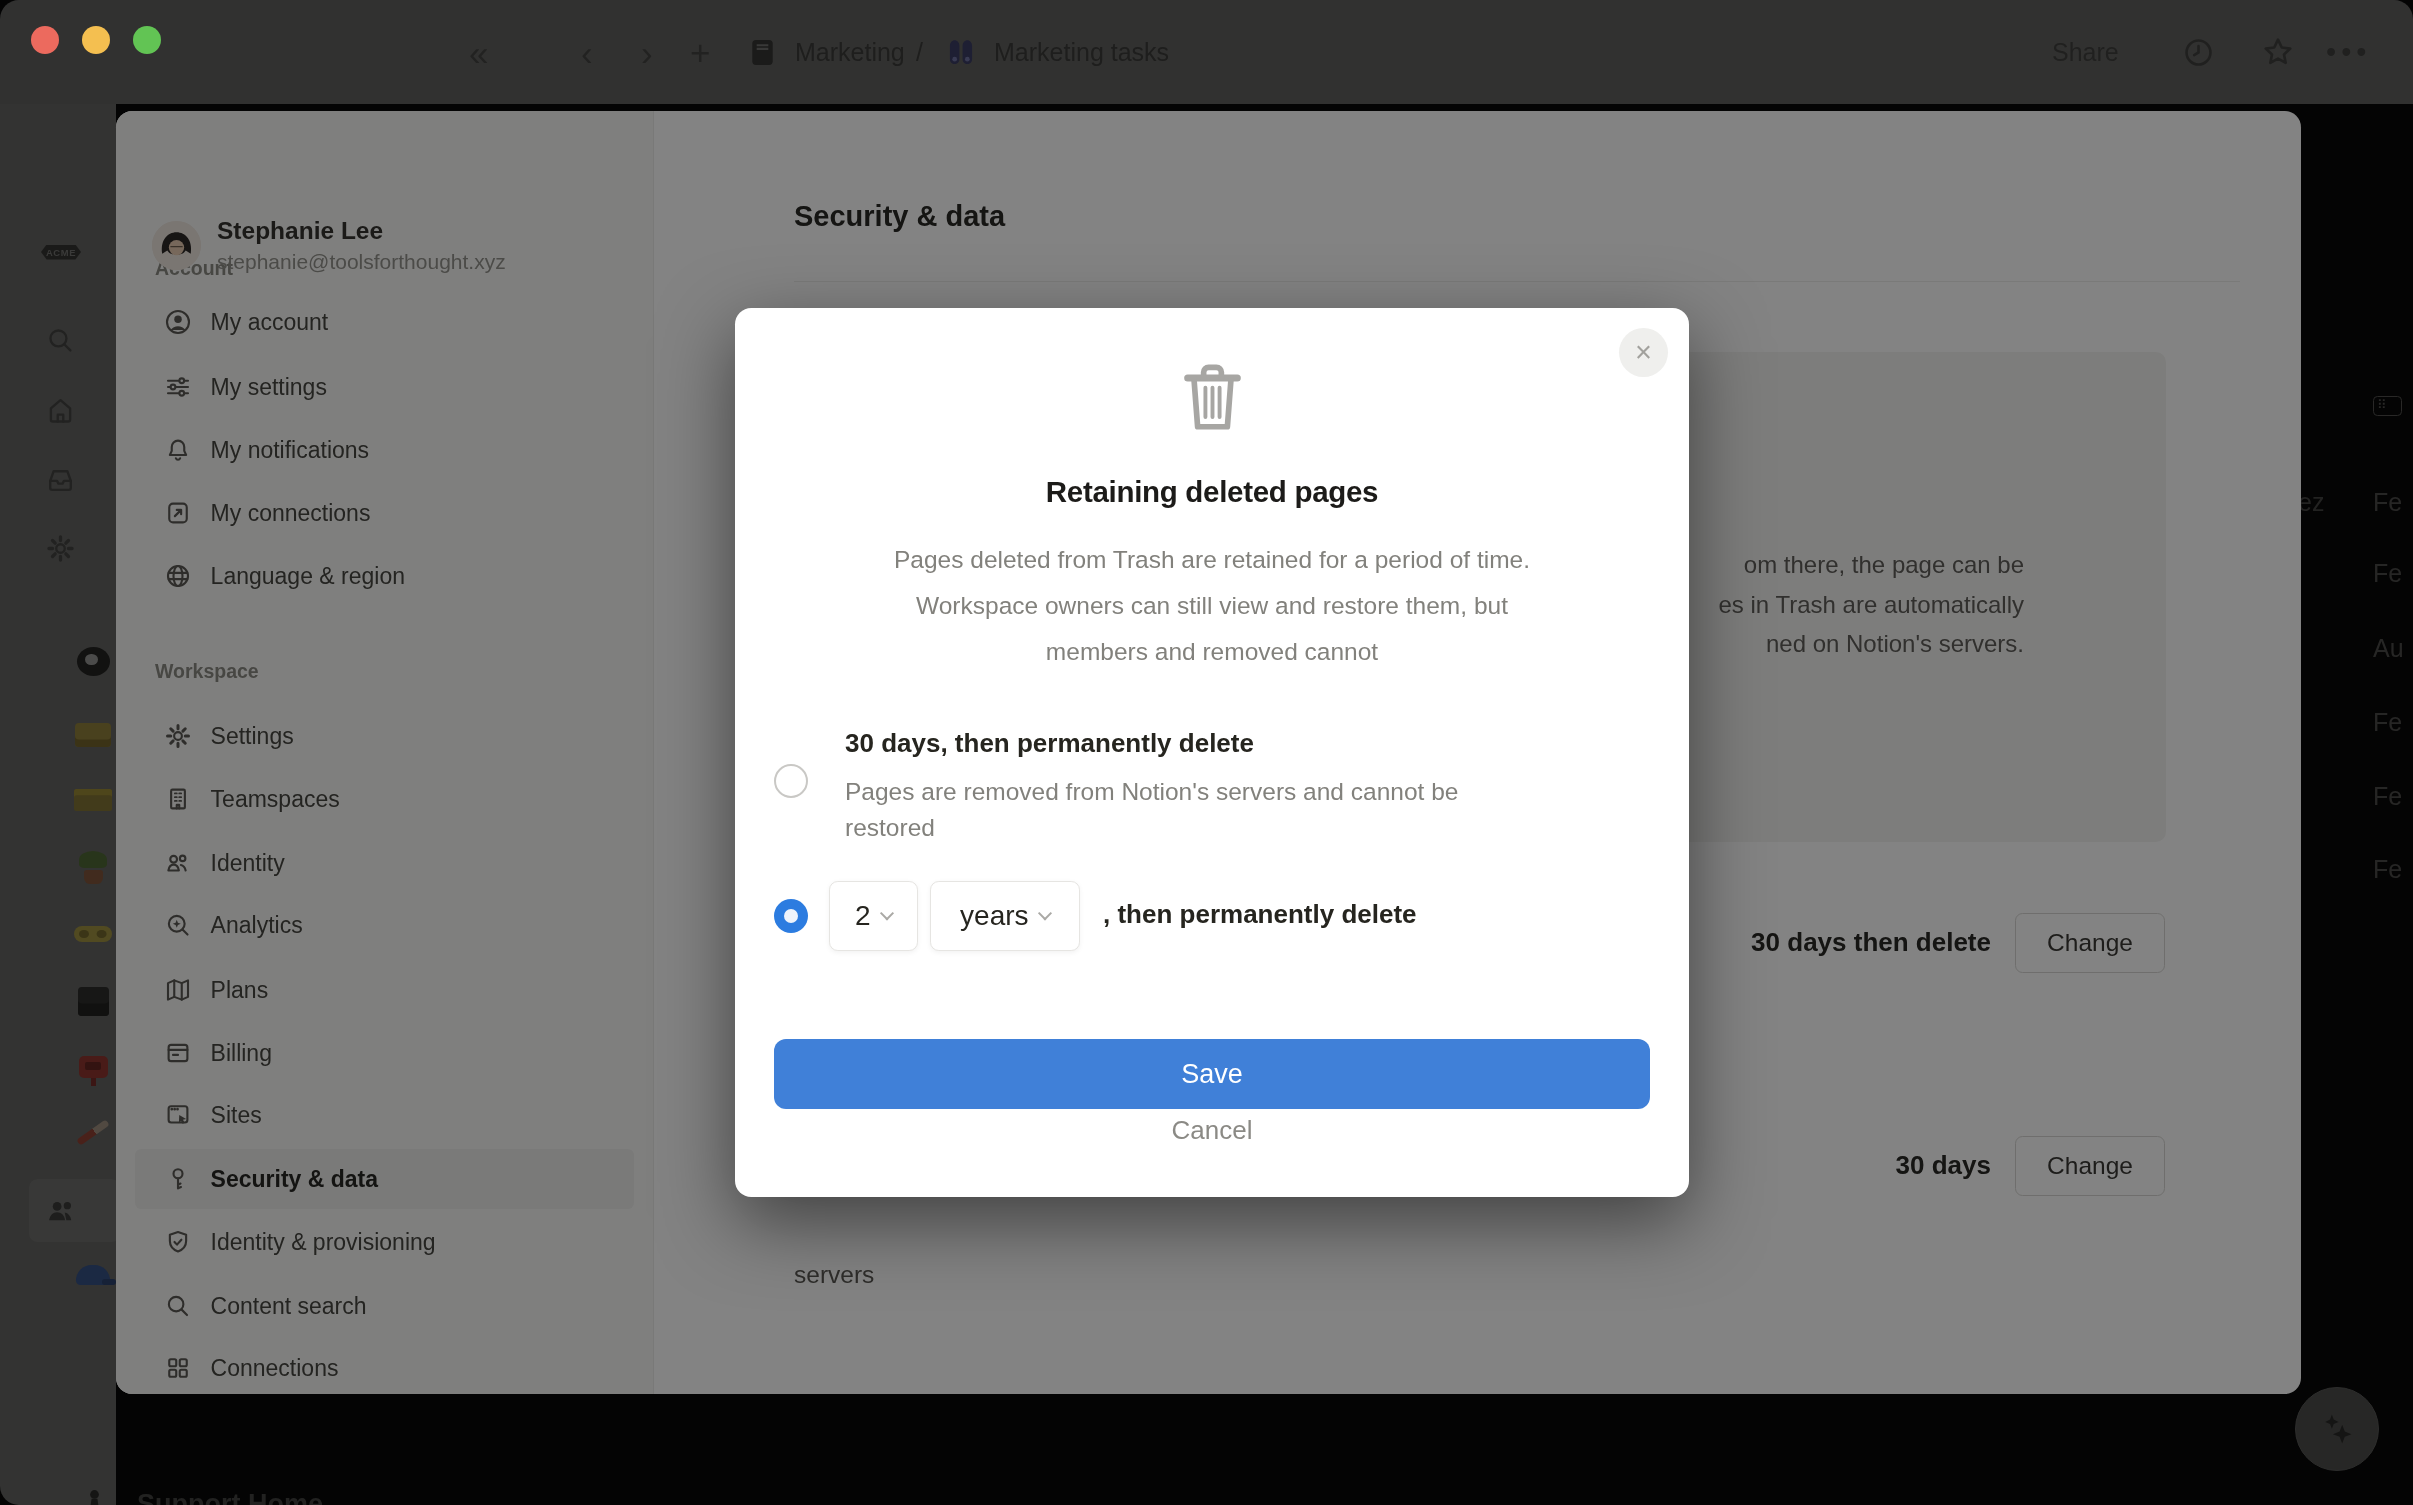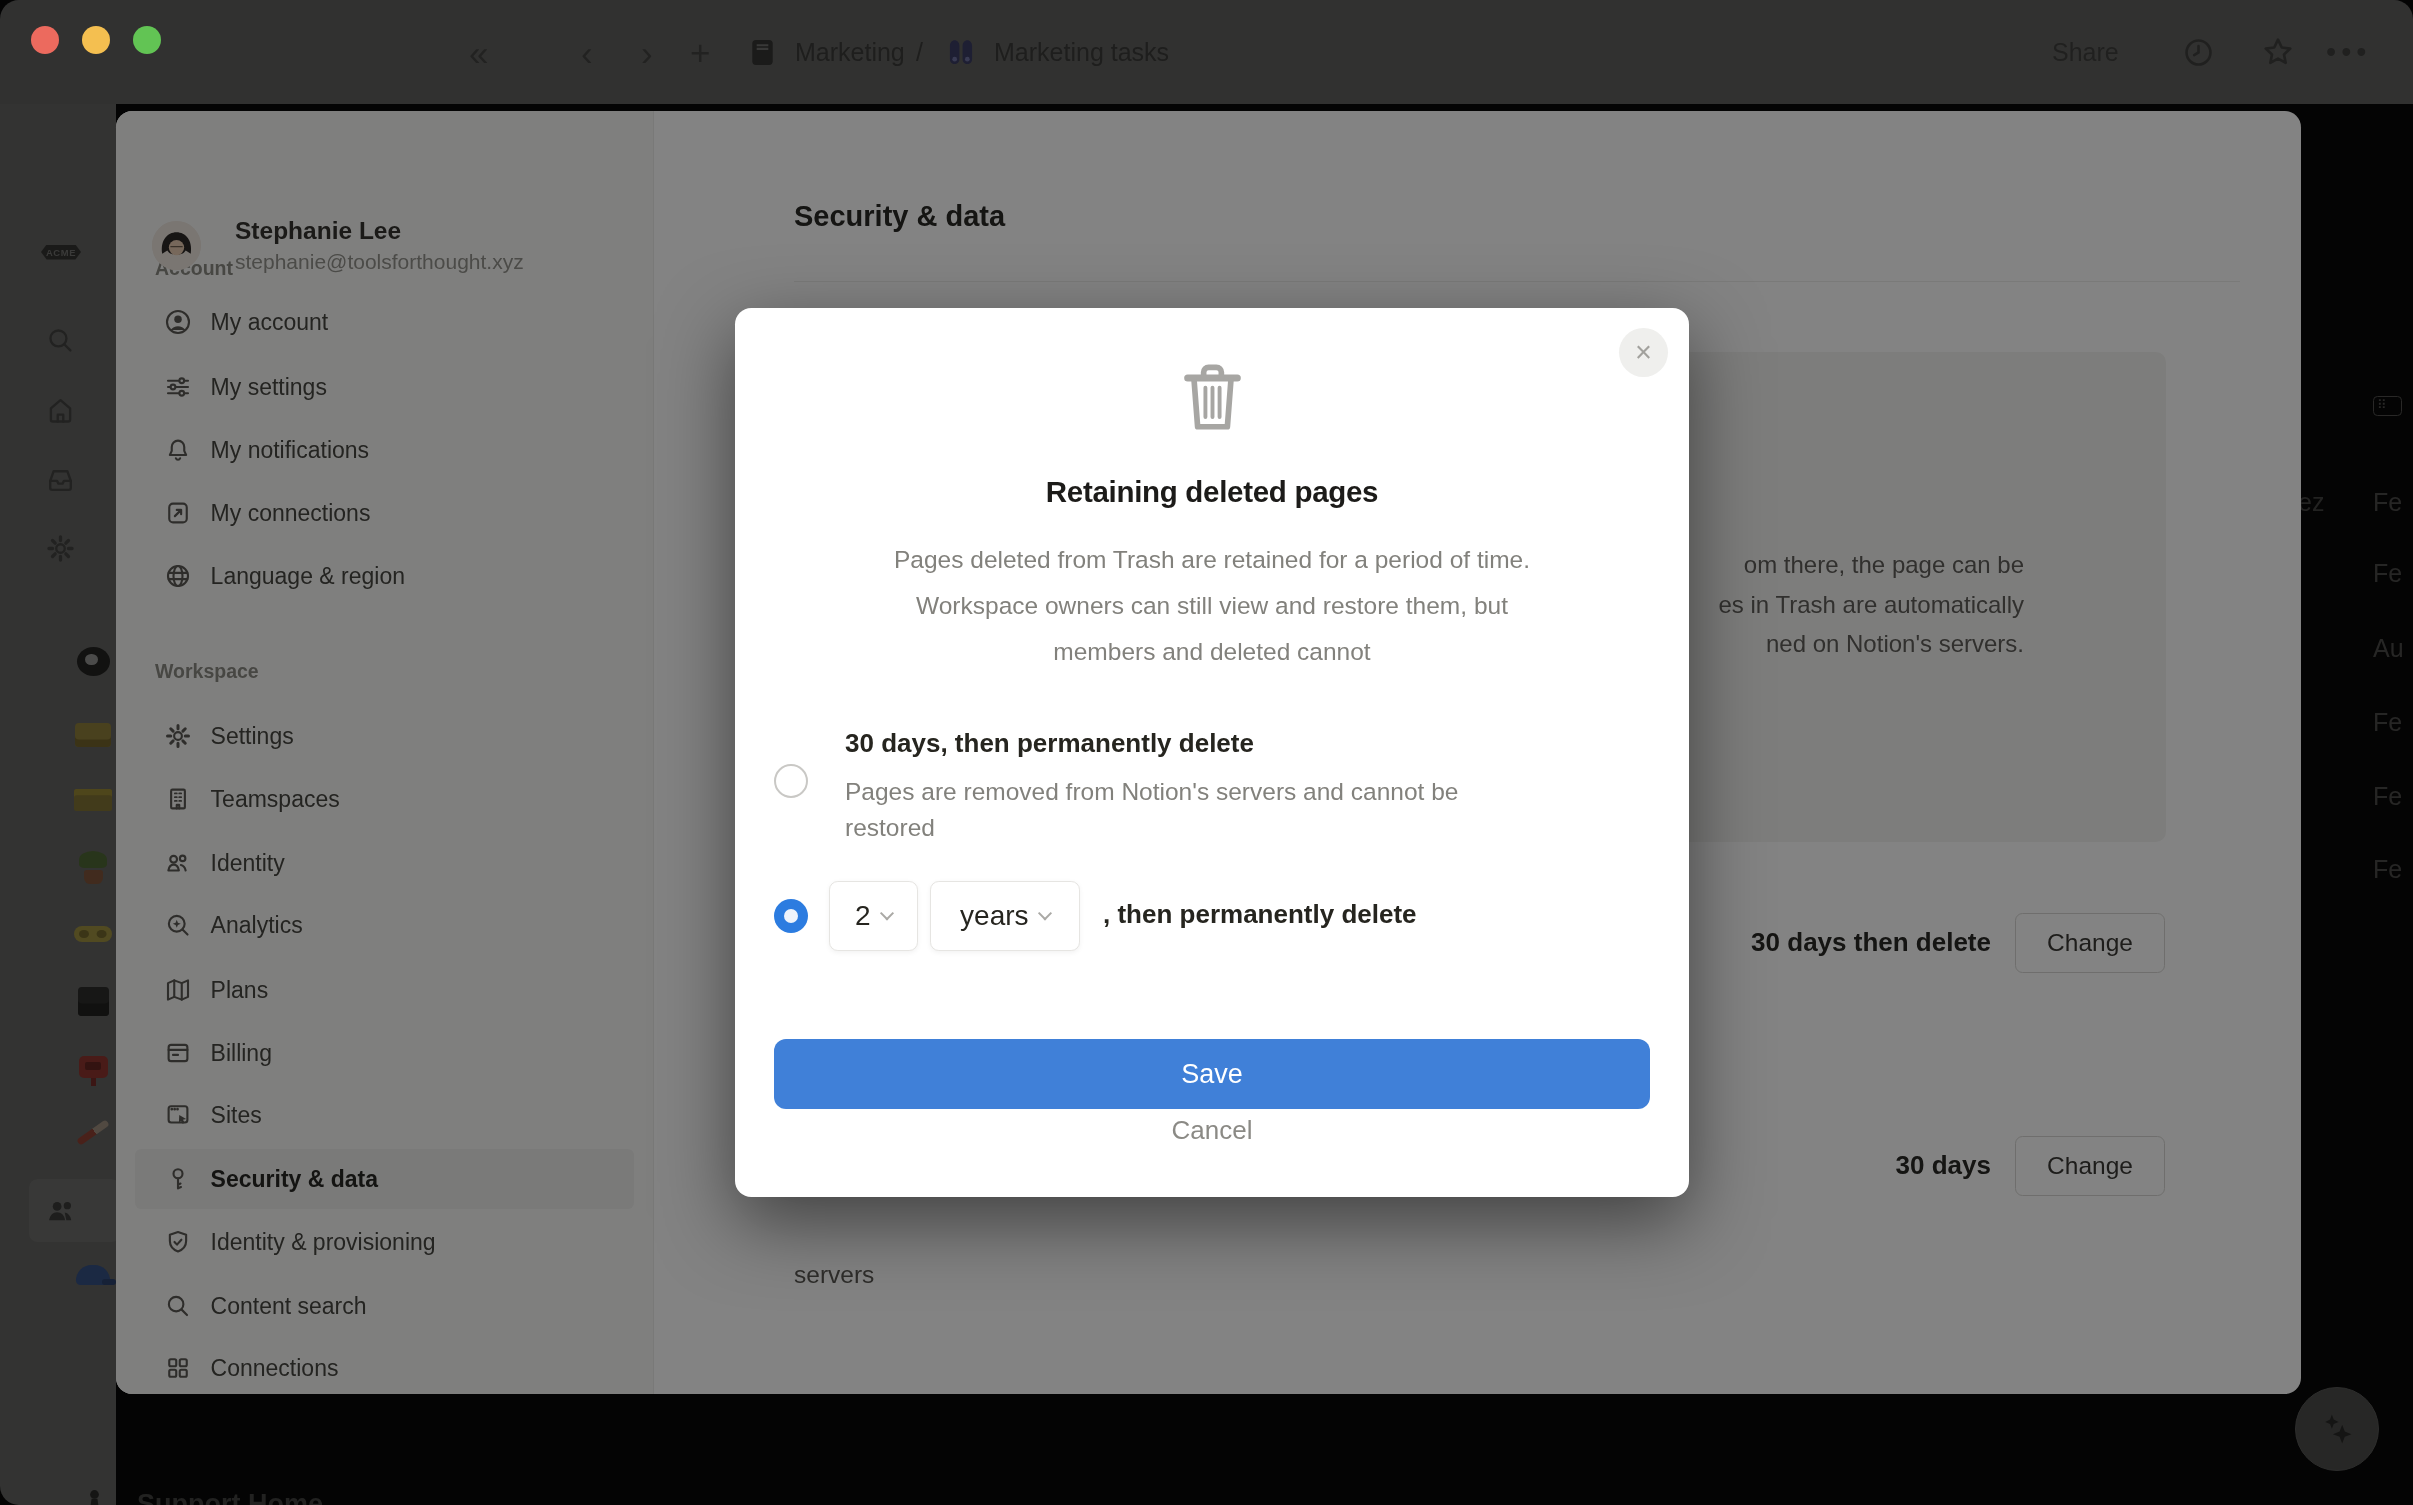--- a/index.html
+++ b/index.html
@@ -55,21 +55,21 @@
   .cal-ic{position:absolute;left:2373px;top:396px;width:29px;height:20px;border:1.9px solid #4a4947;border-radius:4.4px;}
   .cal-ic:after{content:"⠿";color:#4a4947;font-size:12.6px;position:absolute;left:3.1px;top:0px;}
   .sparkle-btn{position:absolute;left:2295px;top:1387px;width:84px;height:84px;border-radius:50%;background:#474745;border:1.3px solid #525250;
      display:flex;align-items:center;justify-content:center;color:#232321;}
   .sparkle-btn svg{width:45px;height:45px;}
 
   
   .dlg{position:absolute;left:116px;top:111px;width:2185px;height:1283px;background:#fff;border-radius:16.3px;}
   .dlg-side{position:absolute;left:0;top:0;bottom:0;width:538px;background:#f7f7f5;border-right:1.3px solid #ebebe9;border-radius:16.3px 0 0 16.3px;}
   .side-h{position:absolute;left:39px;font-size:19.5px;font-weight:600;color:#87867f;}
-  .user-row{position:absolute;left:36px;top:104px;display:flex;gap:34px;align-items:center;}
+  .user-row{position:absolute;left:36px;top:104px;display:flex;gap:16px;align-items:center;}
   .avatar{width:49px;height:49px;border-radius:50%;overflow:hidden;background:#ece4dc;flex:0 0 auto;}
   .avatar svg{width:100%;height:100%;display:block;}
   .u-name{font-size:24.5px;font-weight:600;color:#2e2d29;line-height:1.3;}
   .u-mail{font-size:21px;color:#8f8e88;line-height:1.4;}
   .side-item{position:absolute;left:19px;width:499px;height:60px;border-radius:6.3px;display:flex;align-items:center;gap:17.6px;padding-left:28px;color:#41403b;}
   .side-item .icon{width:30px;height:30px;color:#55534e;flex:0 0 auto;}
   .side-item .icon svg{width:100%;height:100%;display:block;}
   .side-label{font-size:23px;white-space:nowrap;}
   .side-item.active{background:#ececea;}
   .side-item.active .side-label{font-weight:600;color:#21201d;}
@@ -494,21 +494,21 @@
       <path d="M10 13h28" stroke-width="4"></path>
       <path d="M19 13v-3.2A2.8 2.8 0 0 1 21.8 7h4.4A2.8 2.8 0 0 1 29 9.8V13" stroke-width="3.2"></path>
       <path d="M13.5 13l2.1 27.5h16.8L34.5 13" stroke-width="3.2"></path>
       <path d="M20 18.5v16.5M24 18.5v16.5M28 18.5v16.5" stroke-width="2.2"></path>
     </svg>
   </div>
   <h2 class="m-title">Retaining deleted pages</h2>
   <div class="m-desc">
     <span>Pages deleted from Trash are retained for a period of time.</span>
     <span>Workspace owners can still view and restore them, but</span>
-    <span>members and deleted cannot</span>
+    <span>members and removed cannot</span>
   </div>
 
   <span class="radio" style="left:39px;top:456px;"></span>
   <div class="opt1-label">30 days, then permanently delete</div>
   <div class="opt1-desc">
     <span>Pages are removed from Notion's servers and cannot be</span>
     <span>restored</span>
   </div>
 
   <span class="radio checked" style="left: 39px; top: 591px; background: rgb(44, 124, 224);"></span>

